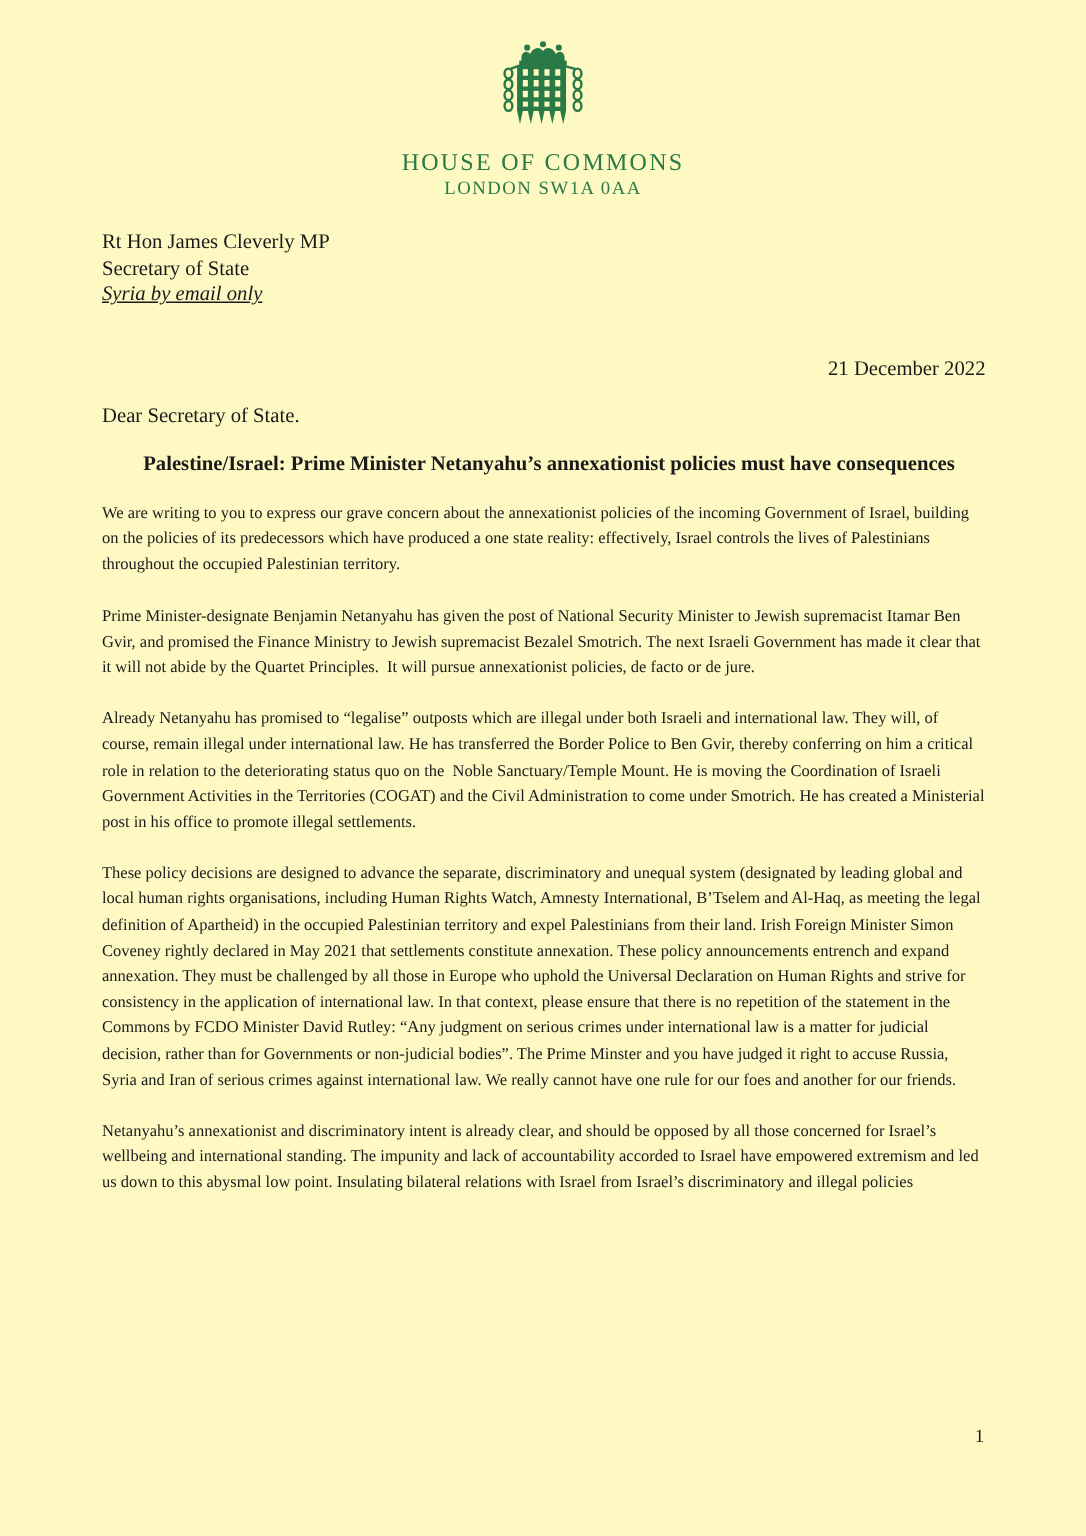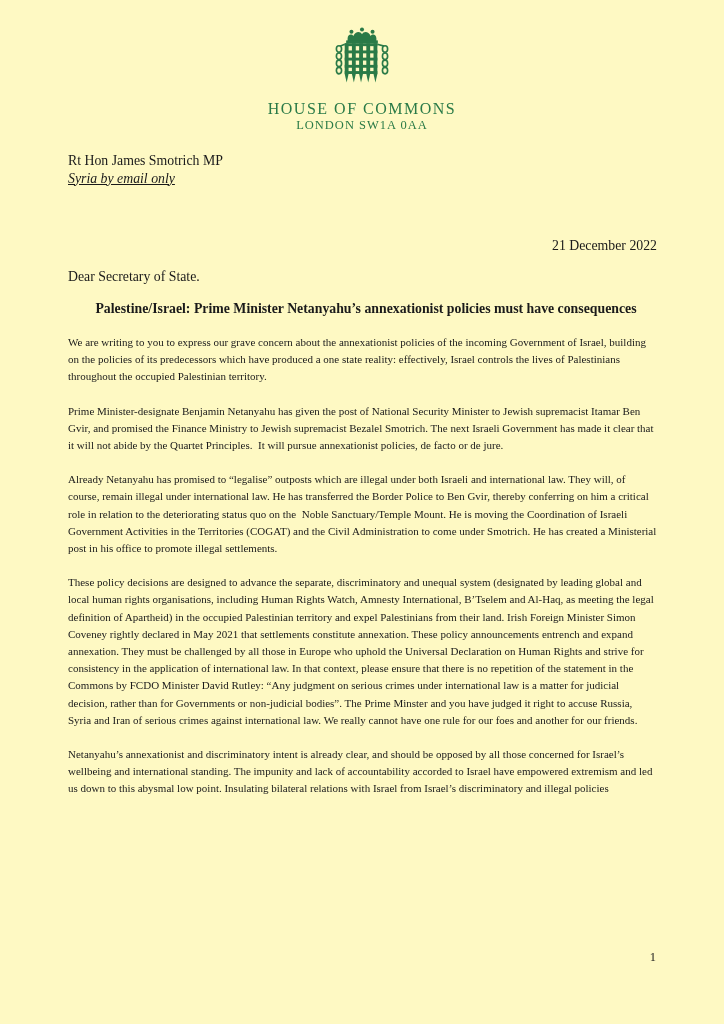--- a/index.html
+++ b/index.html
@@ -126,21 +126,22 @@
           <ellipse cx="57" cy="39" rx="2.7" ry="3.4"></ellipse>
           <ellipse cx="57" cy="46.5" rx="2.7" ry="3.4"></ellipse>
         </g>
       </svg>
     </span>
     <div class="org-name">HOUSE OF COMMONS</div>
     <div class="org-address">LONDON SW1A 0AA</div>
   </div>
 
   <div class="recipient">
-    <div>Rt Hon James Smotrich MP</div>
+    <div>Rt Hon James Cleverly MP</div>
+    <div>Secretary of State</div>
     <div class="delivery">Syria by email only</div>
   </div>
 
   <div class="date-line">21 December 2022</div>
 
   <div class="salutation">Dear Secretary of State.</div>
 
   <div class="subject">Palestine/Israel: Prime Minister Netanyahu’s annexationist policies must have consequences</div>
 
   <div class="letter-body">

